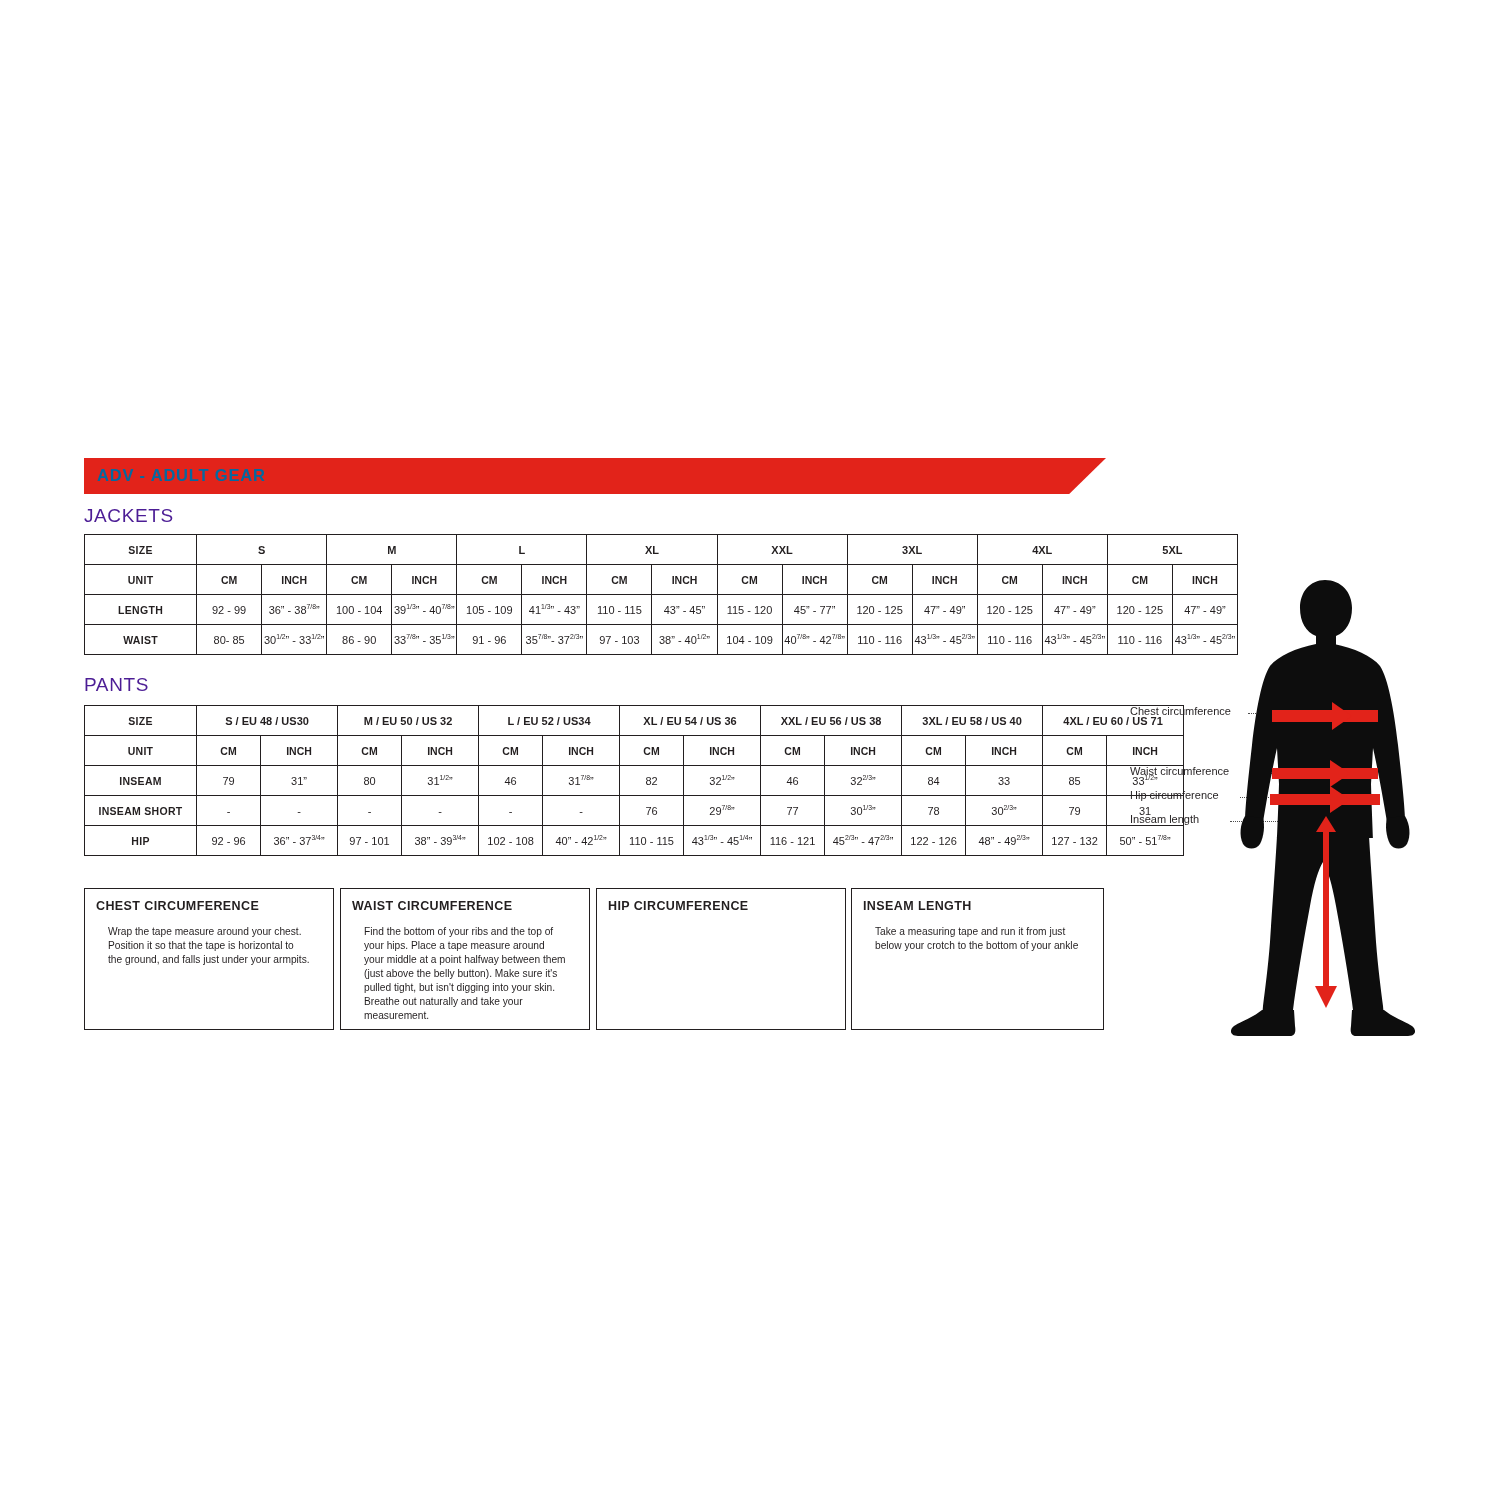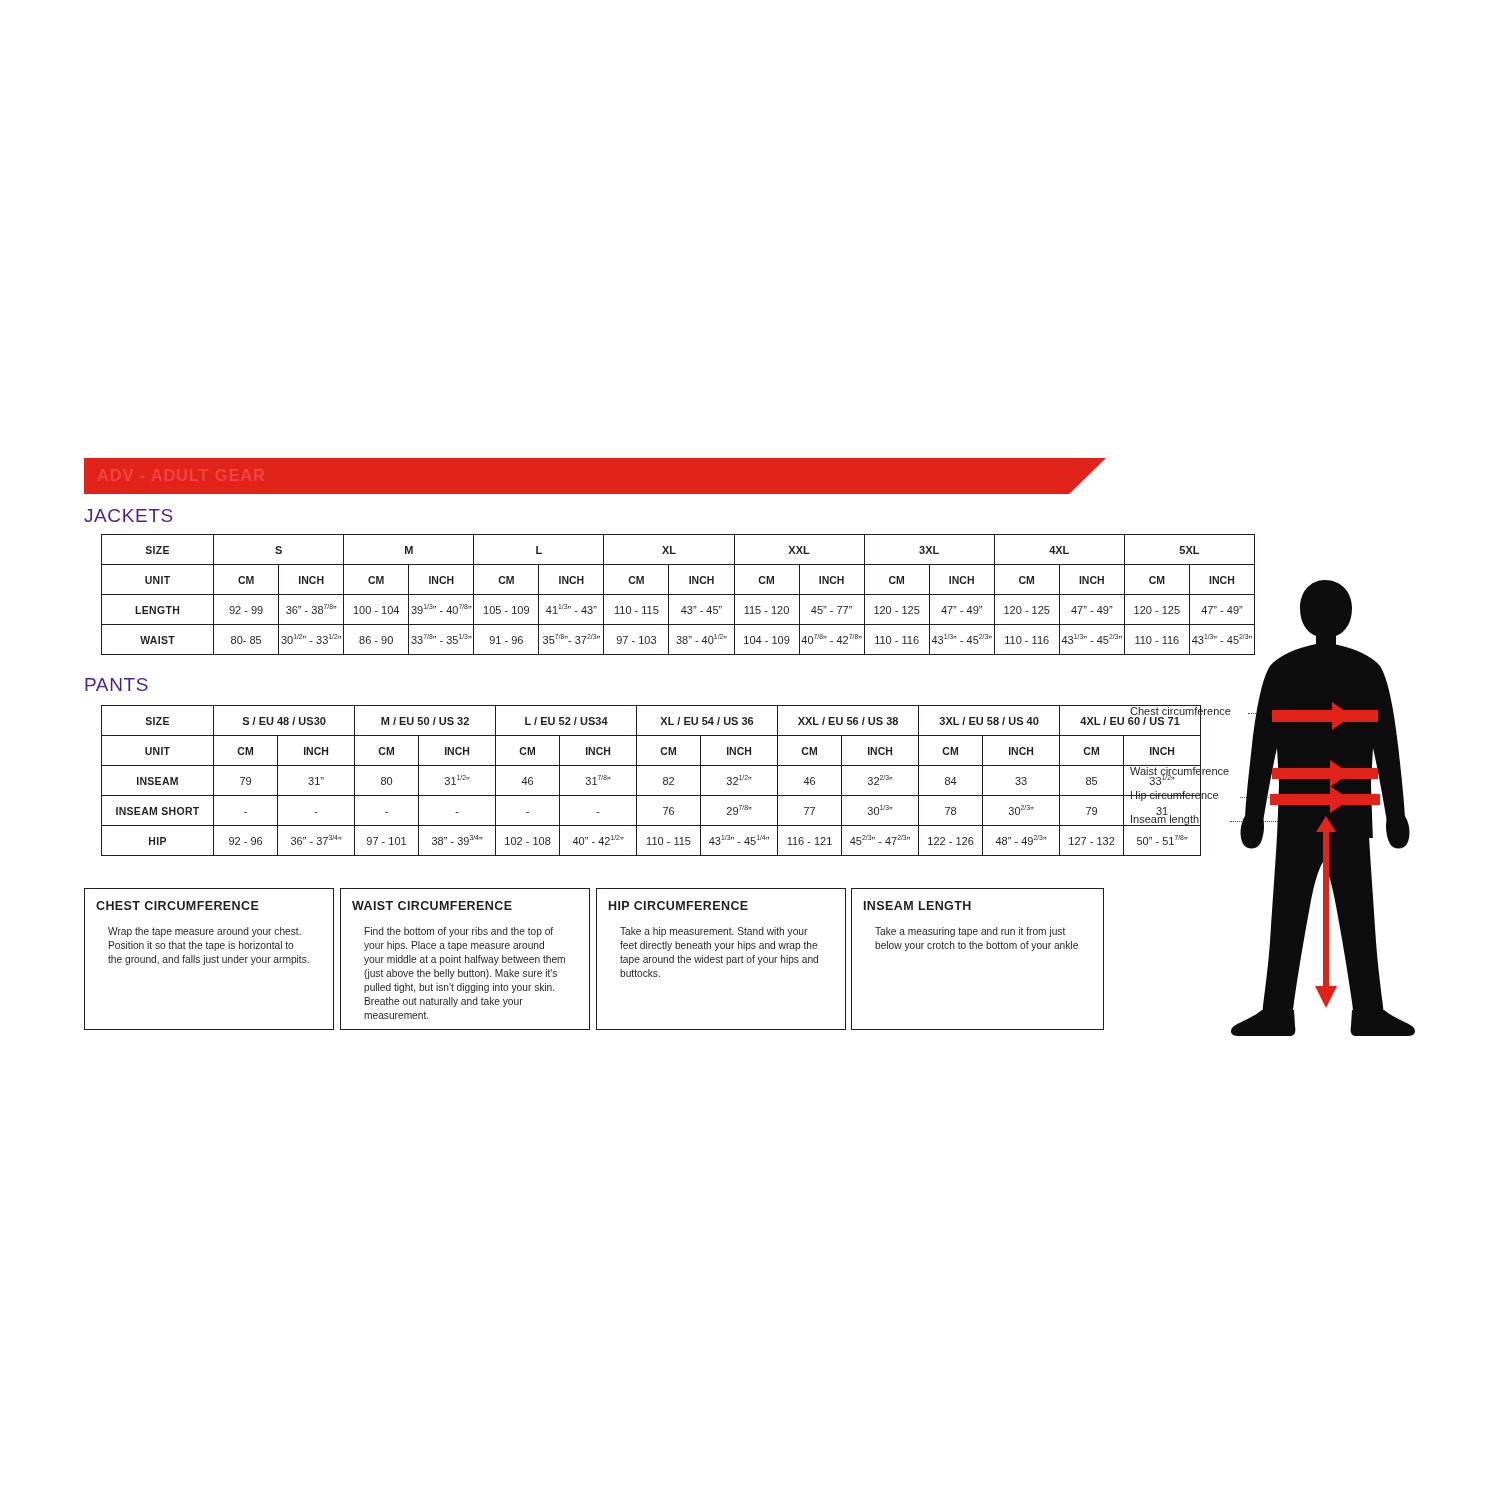--- a/index.html
+++ b/index.html
@@ -38,42 +38,41 @@
     background: #e2231a;
     clip-path: polygon(0 0, 100% 0, 96.4% 100%, 0 100%);
   }
   .banner-text {
     position: absolute;
     left: 13px;
     top: 8px;
     font-size: 16.5px;
     font-weight: bold;
     letter-spacing: 0.8px;
-    color: #ef4444;
+    color: #0369a1;
     font-family: "Liberation Sans", sans-serif;
   }
 
   
   .section-title {
     position: absolute;
     font-size: 19px;
     letter-spacing: 0.6px;
     color: #4c1d95;
     font-family: "Liberation Sans", sans-serif;
   }
   #jackets-title { left: 84px; top: 505px; }
   #pants-title { left: 84px; top: 674px; }
 
   
   table.size-table {
     position: absolute;
     border-collapse: collapse;
     table-layout: fixed;
     font-size: 11px;
-    margin-left: 17px;
   }
   table.size-table td {
     border: 1px solid #231f20;
     text-align: center;
     vertical-align: middle;
     padding: 0;
     height: 29px;
     color: #231f20;
     font-family: "Liberation Sans", sans-serif;
     white-space: nowrap;
@@ -360,21 +359,20 @@
   <div class="info-box" id="box-chest">
     <h3>CHEST CIRCUMFERENCE</h3>
     <p>Wrap the tape measure around your chest. Position it so that the tape is horizontal to the ground, and falls just under your armpits.</p>
   </div>
   <div class="info-box" id="box-waist">
     <h3>WAIST CIRCUMFERENCE</h3>
     <p>Find the bottom of your ribs and the top of your hips. Place a tape measure around your middle at a point halfway between them (just above the belly button). Make sure it's pulled tight, but isn't digging into your skin. Breathe out naturally and take your measurement.</p>
   </div>
   <div class="info-box" id="box-hip">
     <h3>HIP CIRCUMFERENCE</h3>
-    <p>Take a hip measurement. Stand with your feet directly beneath your hips and wrap the tape around the widest part of your hips and buttocks.</p>
   </div>
   <div class="info-box" id="box-inseam">
     <h3>INSEAM LENGTH</h3>
     <p>Take a measuring tape and run it from just below your crotch to the bottom of your ankle</p>
   </div>
 
   <div id="figure-area">
     <div class="callout-label" id="lbl-chest">Chest circumference</div>
     <div class="callout-label" id="lbl-waist">Waist circumference</div>
     <div class="callout-label" id="lbl-hip">Hip circumference</div>

